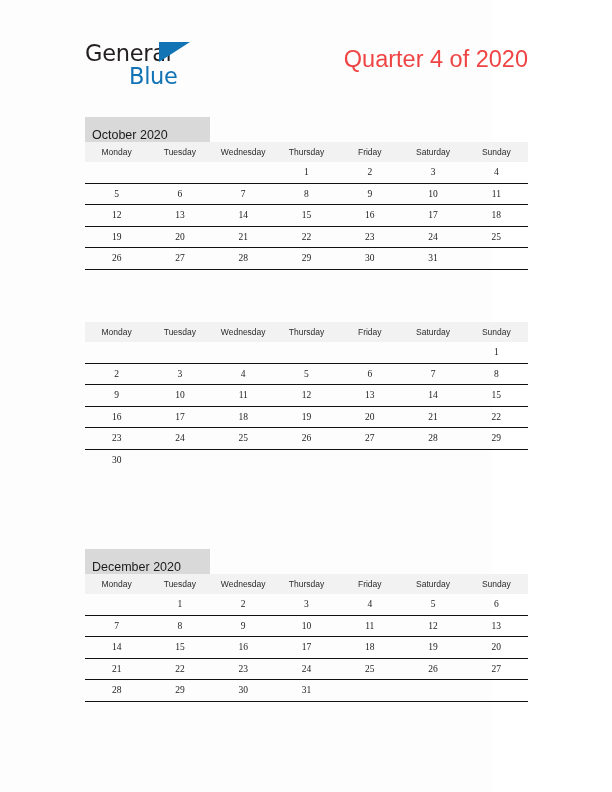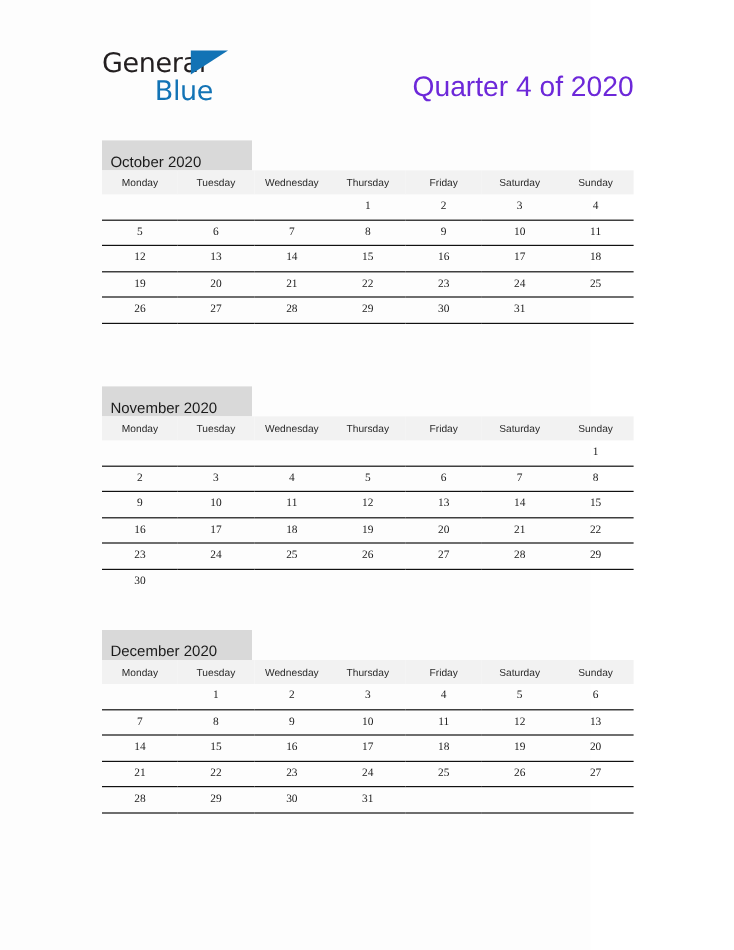--- a/index.html
+++ b/index.html
@@ -65,36 +65,35 @@
     letter-spacing: -0.3px;
     color: #1273b5;
     font-family: "DejaVu Sans", sans-serif;
     font-weight: 400;
   }
   .quarter-title {
     position: absolute;
     right: 0;
     top: 8px;
     font-size: 23.5px;
-    color: #6d28d9;
+    color: #ef4444;
     font-family: "Liberation Sans", sans-serif;
     font-weight: 400;
     white-space: nowrap;
-    margin-top: 13px;
   }
 
   
   .month-block {
     position: absolute;
     left: 85px;
     width: 443px;
   }
   #month-0 { top: 117px; }
   #month-1 { top: 322px; }
-  #month-2 { top: 525px; }
+  #month-2 { top: 549px; }
 
   .month-title-bar {
     width: 125px;
     height: 25px;
     background: #d9d9d9;
     display: flex;
     align-items: flex-end;
     padding-left: 7px;
     box-sizing: border-box;
   }
@@ -216,23 +215,20 @@
             <td>29</td>
             <td>30</td>
             <td>31</td>
             <td></td>
           </tr>
         </tbody>
     </table>
   </div>
 
   <div class="month-block" id="month-1">
-    <div class="month-title-bar">
-      <span>November 2020</span>
-    </div>
     <table class="cal">
       <thead>
         <tr>
           <th>Monday</th>
           <th>Tuesday</th>
           <th>Wednesday</th>
           <th>Thursday</th>
           <th>Friday</th>
           <th>Saturday</th>
           <th>Sunday</th>

